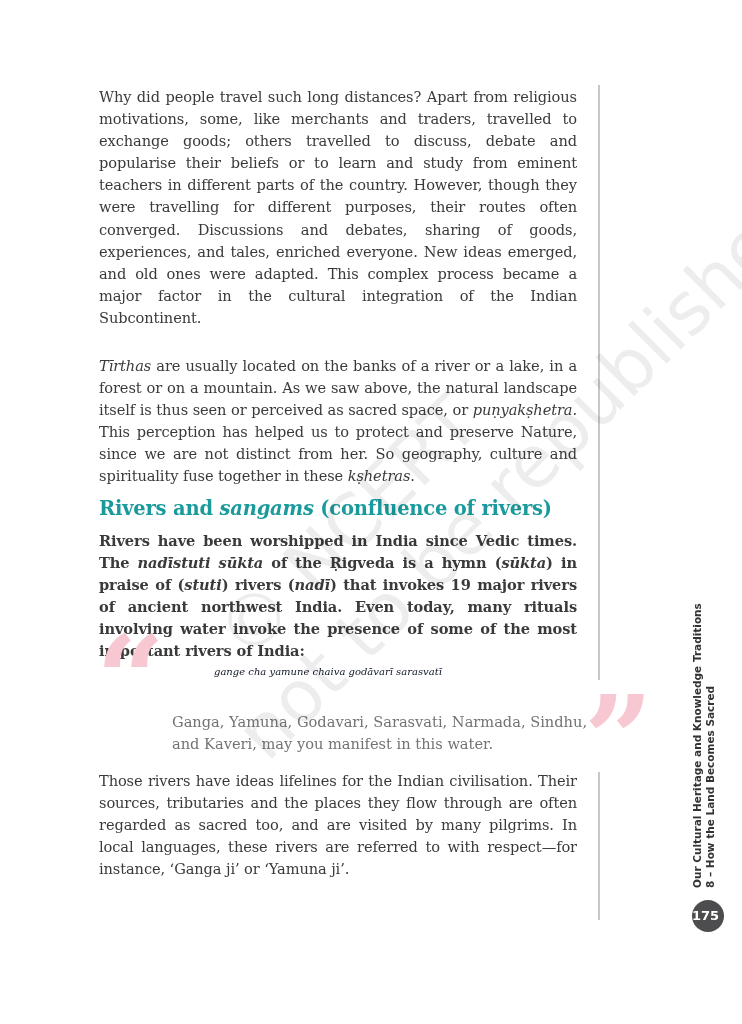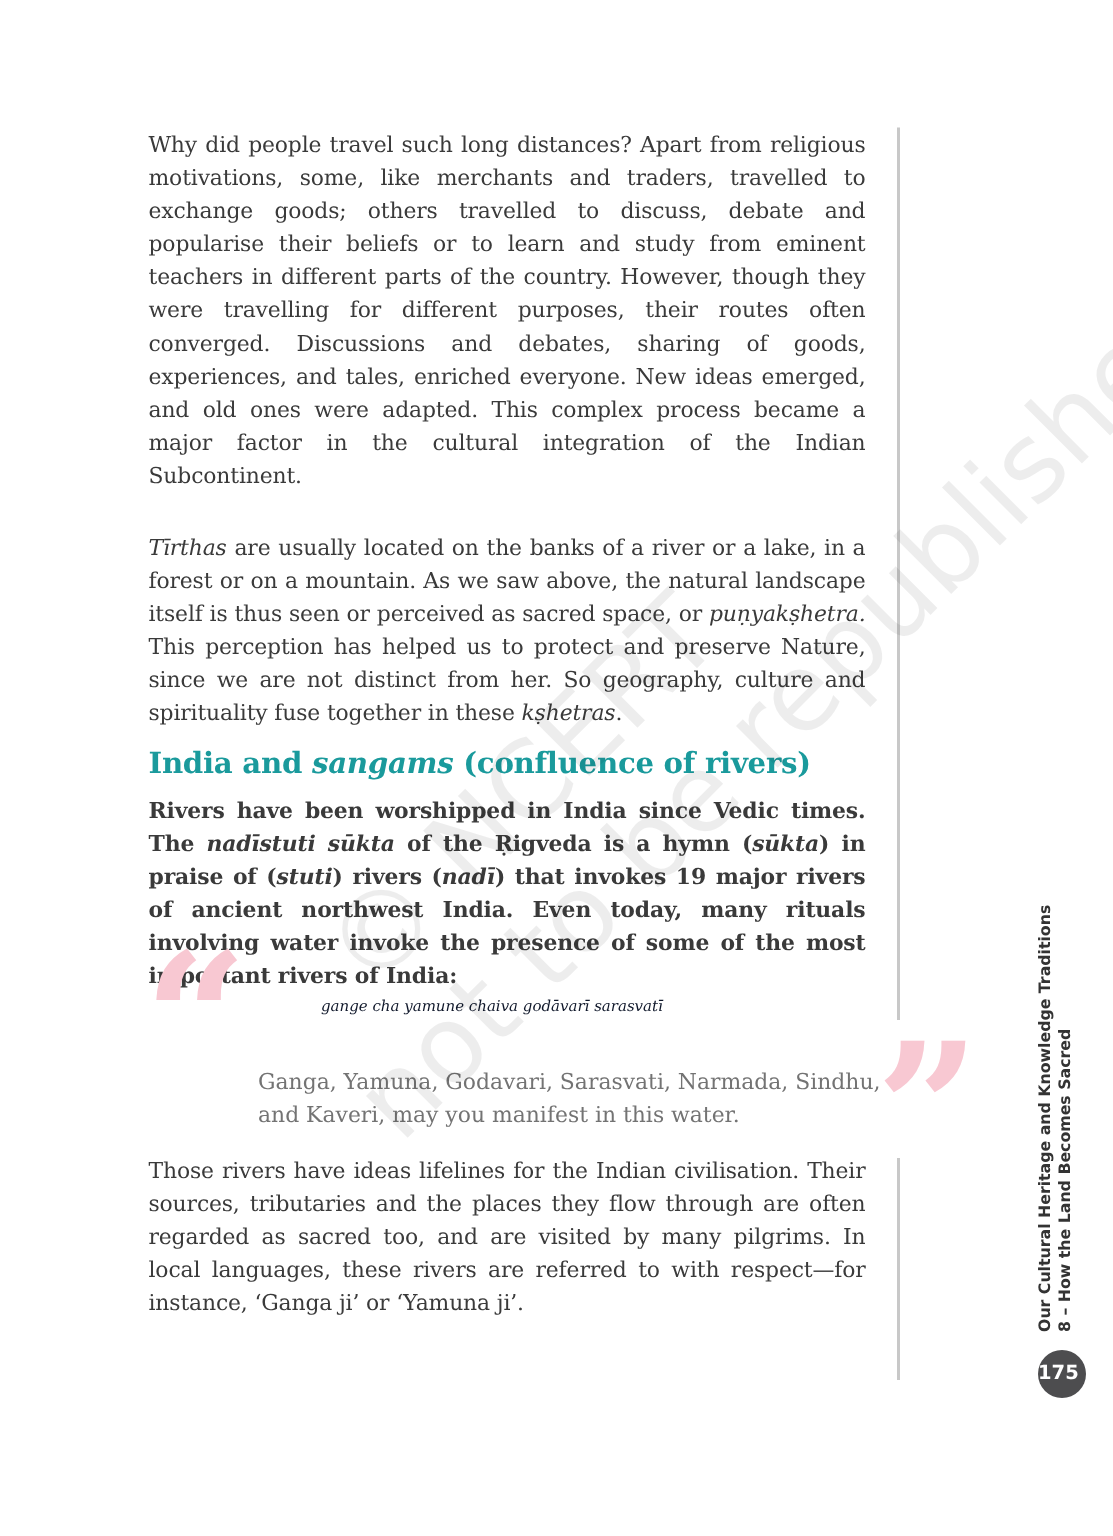--- a/index.html
+++ b/index.html
@@ -88,21 +88,21 @@
 
   <div class="col para1">
     <p>Why did people travel such long distances? Apart from religious motivations, some, like merchants and traders, travelled to exchange goods; others travelled to discuss, debate and popularise their beliefs or to learn and study from eminent teachers in different parts of the country. However, though they were travelling for different purposes, their routes often converged. Discussions and debates, sharing of goods, experiences, and tales, enriched everyone. New ideas emerged, and old ones were adapted. This complex process became a major factor in the cultural integration of the Indian Subcontinent.</p>
   </div>
 
 
   <div class="col para2">
     <p><em>Tīrthas</em><span> are usually located on the banks of a river or a lake, in a forest or on a mountain. As we saw above, the natural landscape itself is thus seen or perceived as sacred space, or </span><em>puṇyakṣhetra.</em><span> This perception has helped us to protect and preserve Nature, since we are not distinct from her. So geography, culture and spirituality fuse together in these </span><em>kṣhetras</em><span>.</span></p>
   </div>
 
-  <h3 class="h-teal"><span>India and </span><em>sangams</em><span> (confluence of rivers)</span></h3>
+  <h3 class="h-teal"><span>Rivers and </span><em>sangams</em><span> (confluence of rivers)</span></h3>
 
   <div class="col para3">
     <p><span>Rivers have been worshipped in India since Vedic times. The </span><em>nadīstuti sūkta</em><span> of the Ṛigveda is a hymn (</span><em>sūkta</em><span>) in praise of (</span><em>stuti</em><span>) rivers (</span><em>nadī</em><span>) that invokes 19 major rivers of ancient northwest India. Even today, many rituals involving water invoke the presence of some of the most important rivers of India:</span></p>
   </div>
 
   <div class="quote-open">“</div>
   <div class="verse">
     <div>gange cha yamune chaiva godāvarī sarasvatī</div>
   </div>
   <div class="translation">Ganga, Yamuna, Godavari, Sarasvati, Narmada, Sindhu, and Kaveri, may you manifest in this water.</div>

